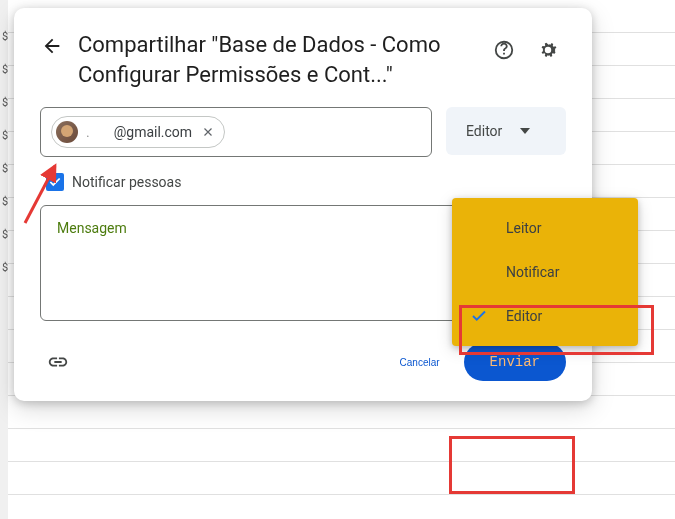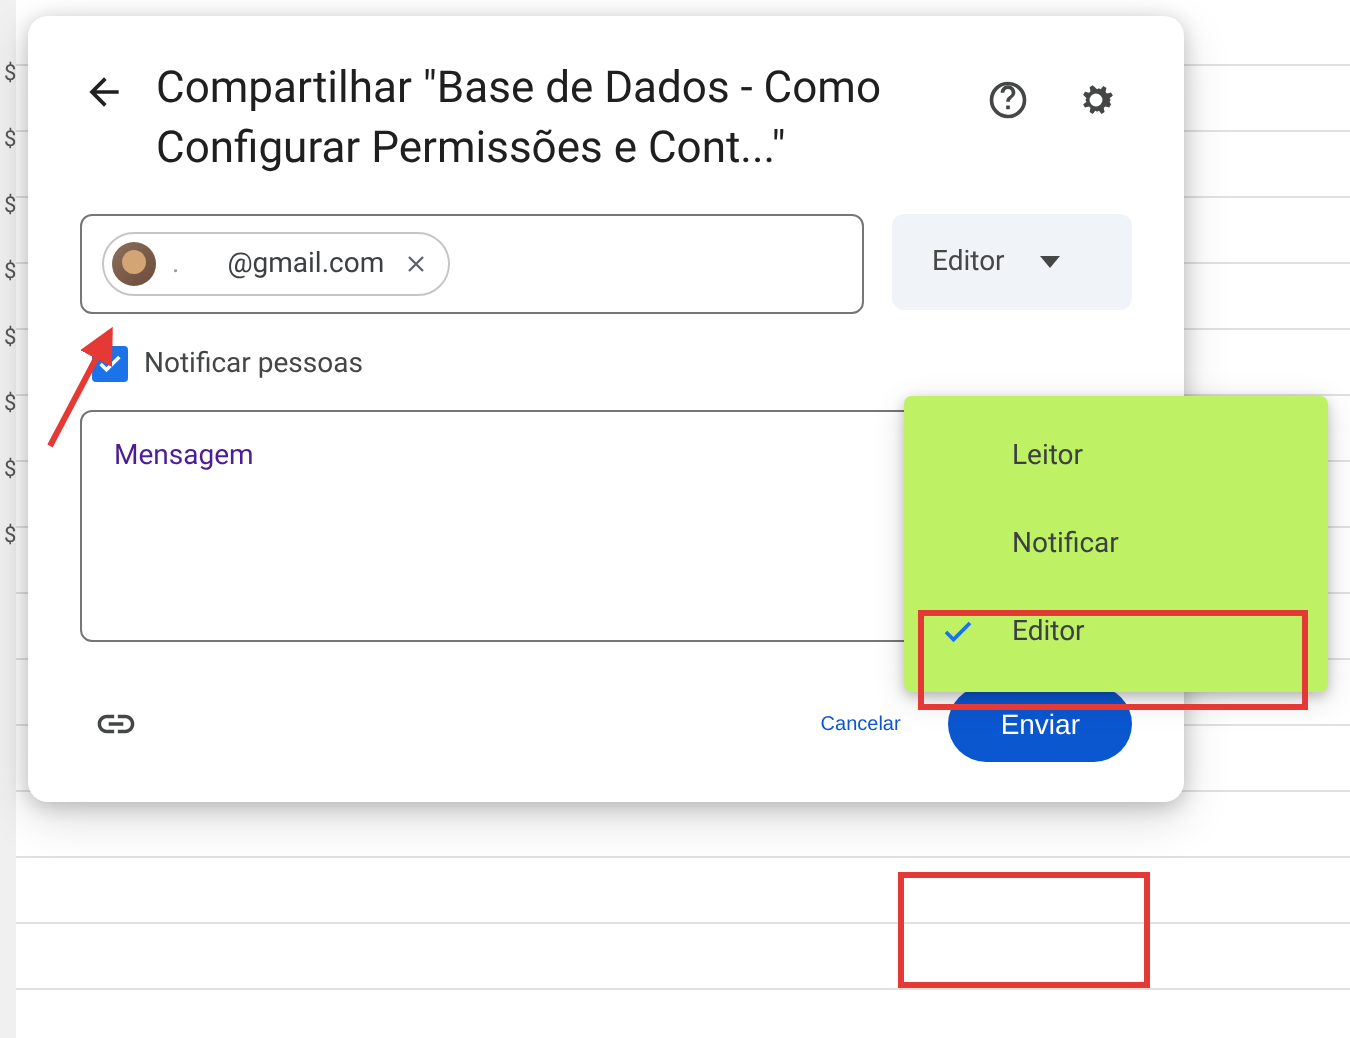--- a/index.html
+++ b/index.html
@@ -162,21 +162,21 @@
       font-size: 14px;
       color: #444746;
     }
     .message-box {
       margin-top: 14px;
       border: 1px solid #747775;
       border-radius: 6px;
       padding: 14px 16px;
       min-height: 116px;
       font-size: 14px;
-      color: #4c1d95;
+      color: #4d7c0f;
     }
     .footer {
       display: flex;
       align-items: center;
       margin-top: 22px;
     }
     .link-btn {
       width: 36px; height: 36px;
       display: flex;
       align-items: center;
@@ -191,35 +191,35 @@
       color: #0b57d0;
       font-size: 10px;
       font-weight: 500;
       padding: 10px 20px;
       cursor: pointer;
       font-family: Liberation Sans, sans-serif;
       border-radius: 20px;
     }
     .send-btn {
       background: #0b57d0;
-      color: #ffffff;
+      color: #fdba74;
       border: none;
       border-radius: 22px;
       font-size: 14px;
       font-weight: 500;
       padding: 11px 26px;
       cursor: pointer;
-      font-family: Liberation Sans, sans-serif;
+      font-family: Liberation Mono, monospace;
       margin-left: 4px;
     }
     .dropdown {
       position: absolute;
       left: 452px; top: 198px;
-      width: 212px;
-      background: #bef264;
+      width: 186px;
+      background: #eab308;
       border-radius: 4px;
       box-shadow: 0 2px 6px rgba(0,0,0,0.2), 0 4px 16px rgba(0,0,0,0.15);
       padding: 8px 0;
     }
     .dropdown-item {
       padding: 14px 18px 14px 54px;
       font-size: 14px;
       color: #3c4043;
       cursor: pointer;
       position: relative;

